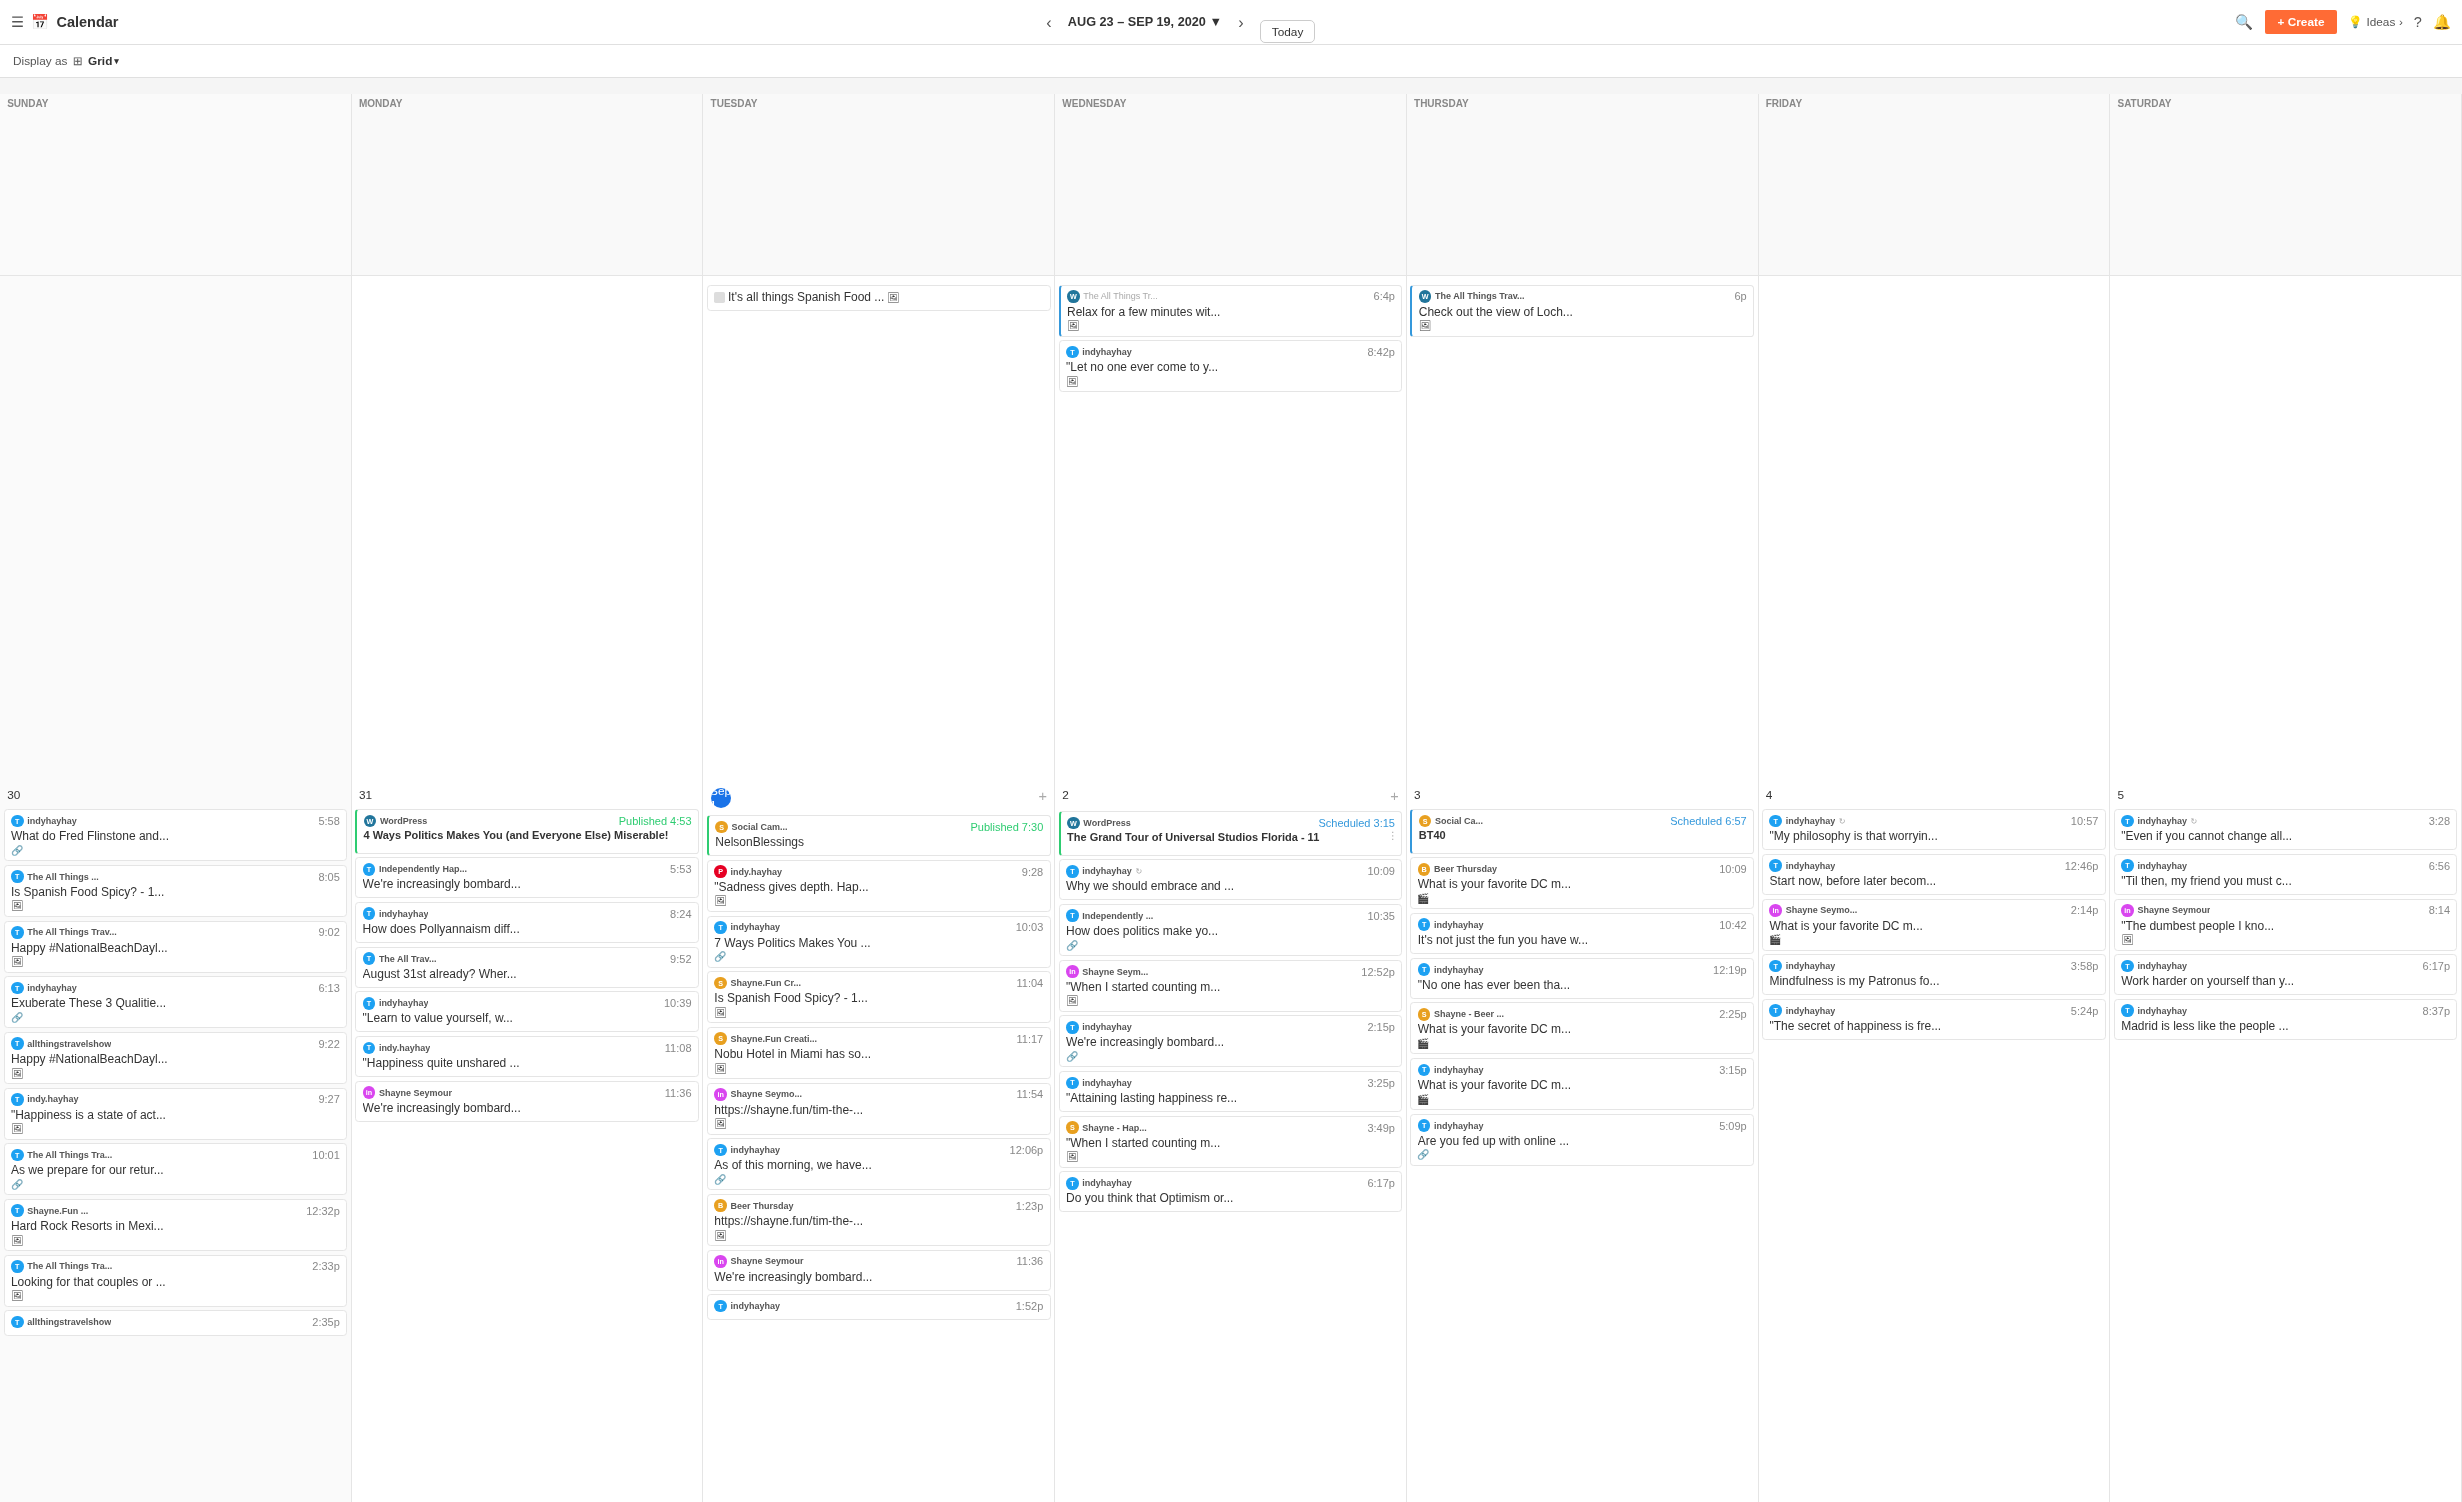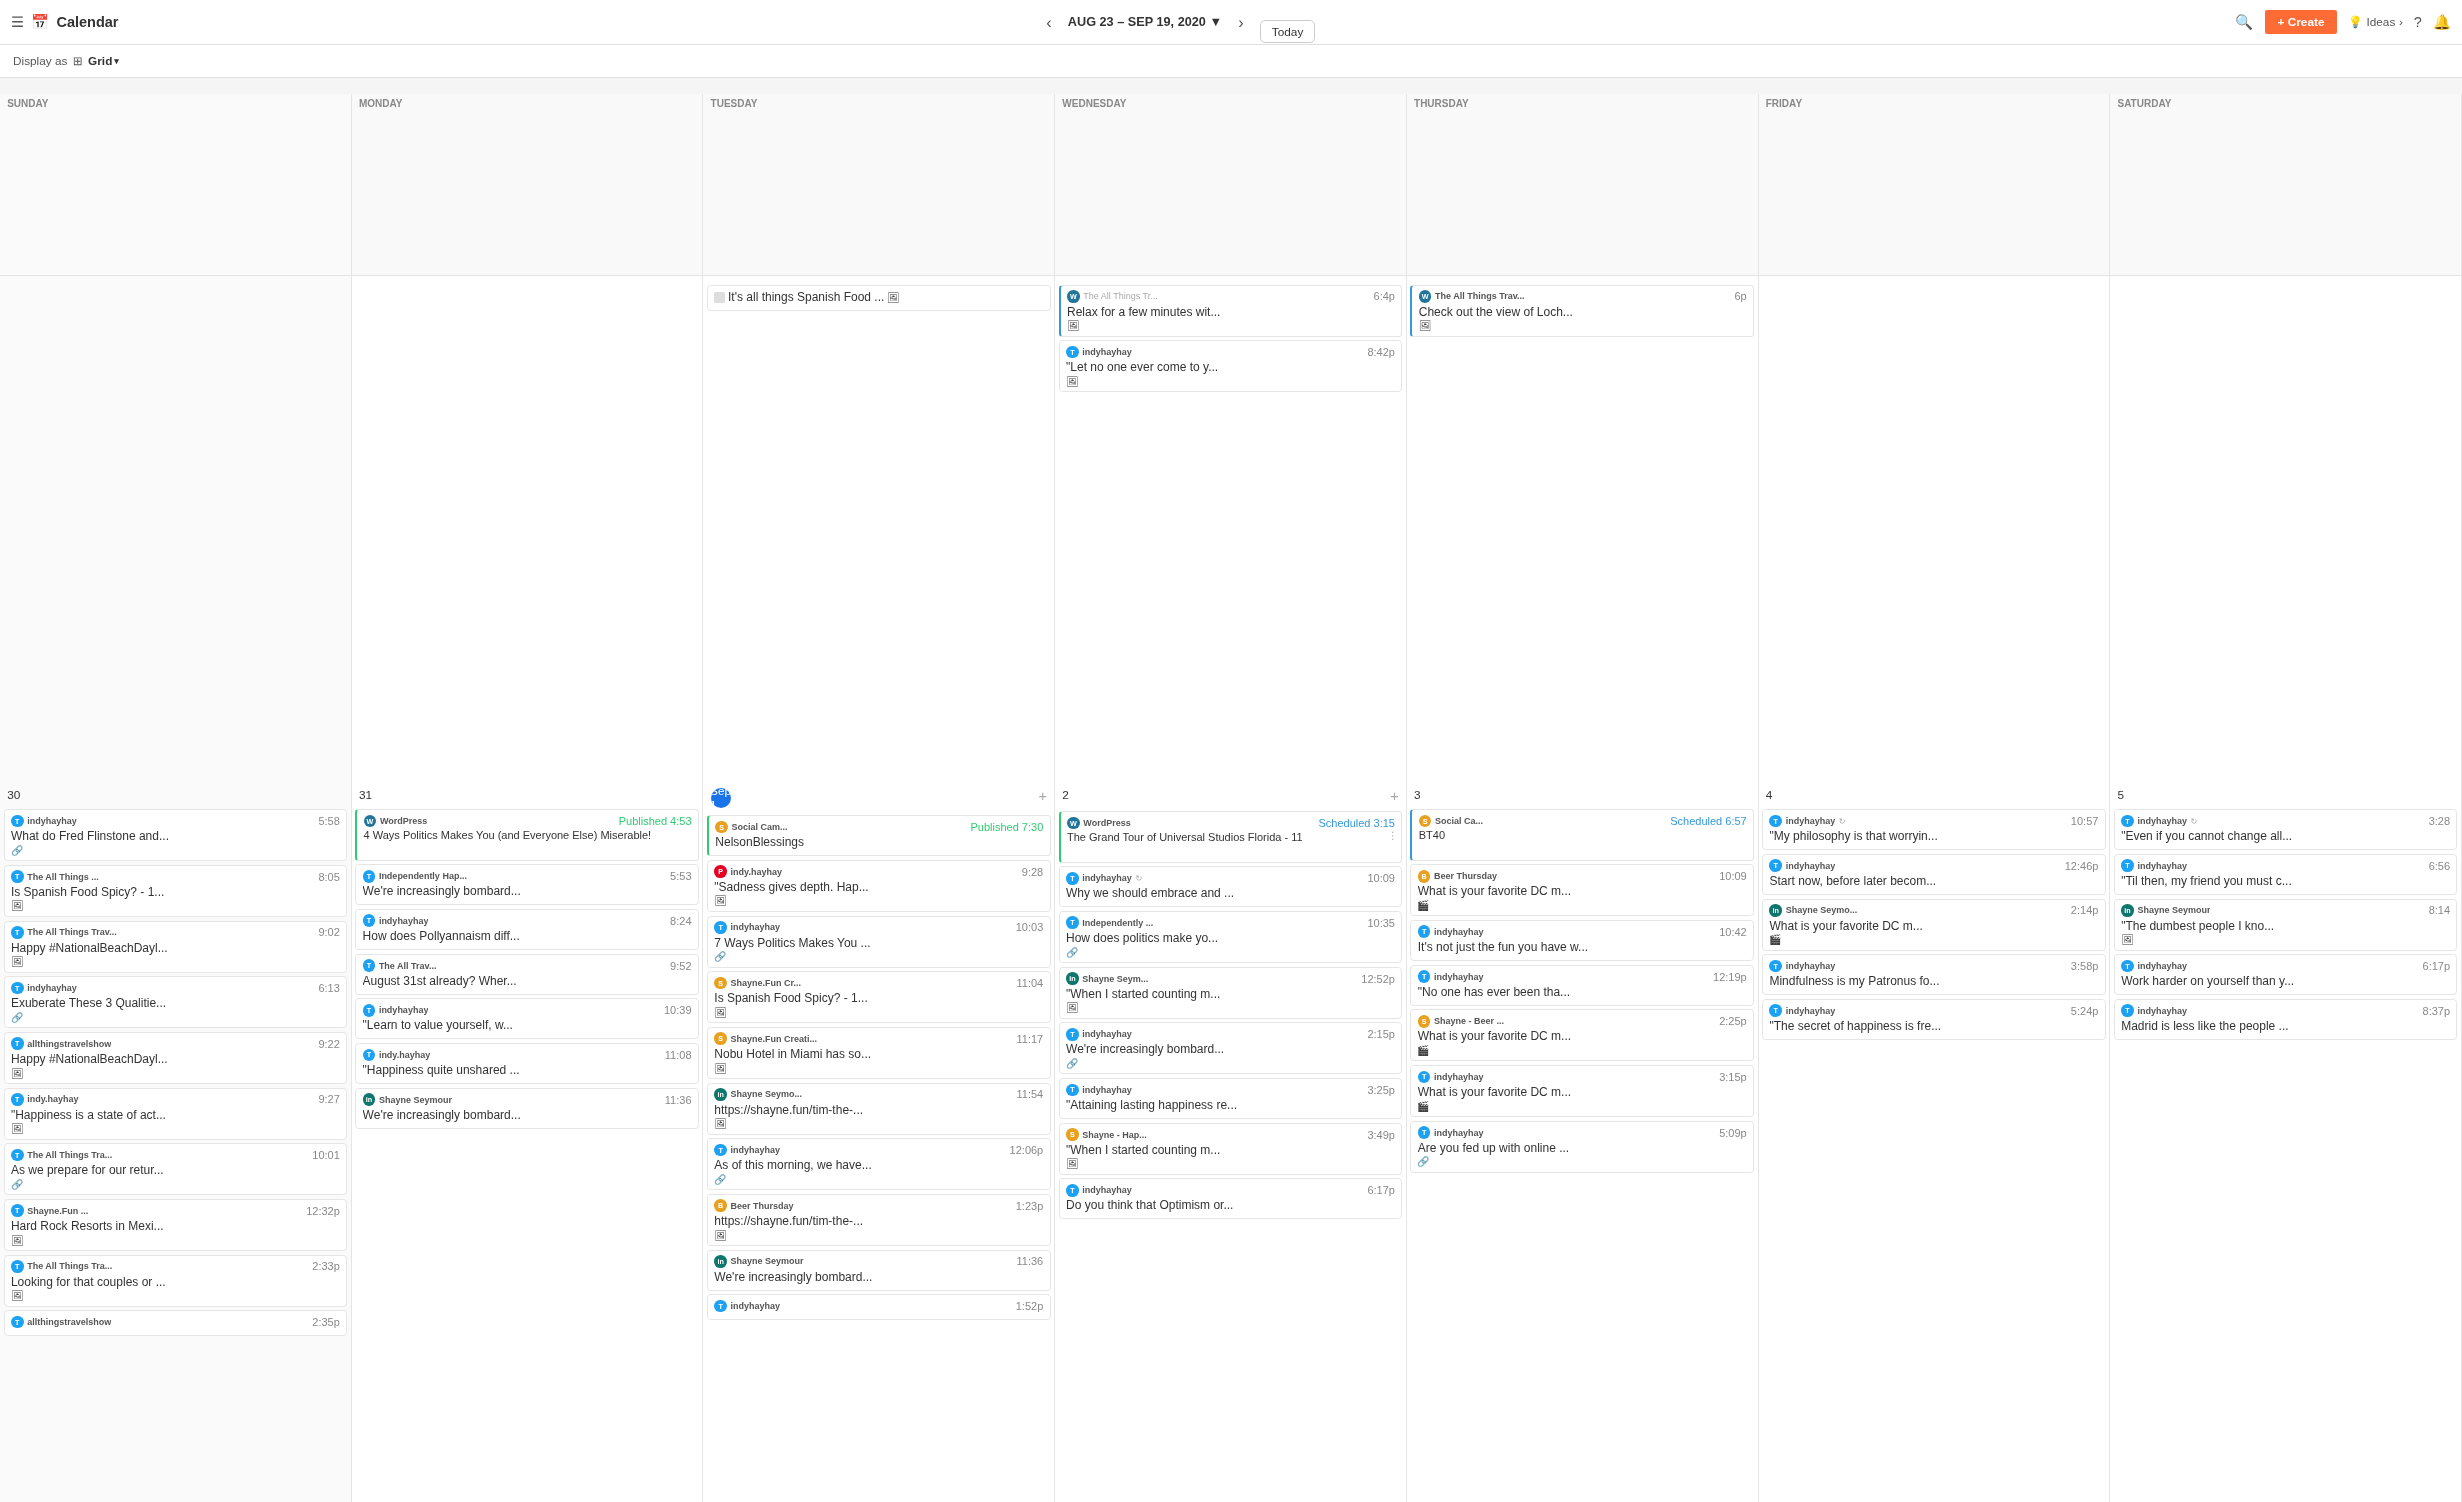--- a/index.html
+++ b/index.html
@@ -36,32 +36,32 @@
     .day-num { font-size: 11.8px; color: #333; font-weight: 400; padding: 3.6px 7.2px; display: flex; align-items: flex-start; justify-content: space-between; }
     .day-num .plus-btn { color: #aaa; font-size: 14.5px; cursor: pointer; }
     .cards-area { padding: 3.6px 3.6px; display: flex; flex-direction: column; gap: 3.6px; }
 
     
     .card { background: #fff; border: 0.9px solid #e5e5e5; border-radius: 3.6px; padding: 4.5px 6.3px; font-size: 10px; cursor: pointer; position: relative; }
     .card-header { display: flex; align-items: center; gap: 3.6px; margin-bottom: 1.8px; flex-wrap: wrap; }
     .card-platform-icon { width: 12.7px; height: 12.7px; border-radius: 50%; display: inline-flex; align-items: center; justify-content: center; font-size: 7.2px; font-weight: bold; flex-shrink: 0; }
     .wp-icon { background: #21759b; color: #fff; }
     .tw-icon { background: #1da1f2; color: #fff; }
-    .in-icon { background: #0f766e; color: #fff; }
+    .in-icon { background: #d946ef; color: #fff; }
     .pi-icon { background: #e60023; color: #fff; }
     .card-account { font-size: 9px; font-weight: 600; color: #555; white-space: nowrap; overflow: hidden; text-overflow: ellipsis; max-width: 91px; }
     .card-time { font-size: 11px; color: #888; margin-left: auto; white-space: nowrap; }
     .card-status { font-size: 9px; color: #888; }
     .card-text { font-size: 12px; color: #333; line-height: 1.3; overflow: hidden; display: -webkit-box; -webkit-line-clamp: 2; -webkit-box-orient: vertical; }
     .card-img-indicator { width: 11px; height: 11px; background: #ddd; border-radius: 1.8px; display: inline-block; }
     .status-published { color: #2ecc71; }
     .status-scheduled { color: #3498db; }
     .card-featured { border-left: 2.7px solid #3498db; }
     .card-featured-green { border-left: 2.7px solid #2ecc71; }
-    .card-title { font-size: 11px; font-weight: 400; color: #333; margin-bottom: 14px; }
+    .card-title { font-size: 11px; font-weight: 700; color: #333; margin-bottom: 7px; }
     
     
     .sunday-bg { background: #fafafa; }
     
     .sep1-highlight { background: #1a73e8; color: #fff; border-radius: 50%; width: 20px; height: 20px; display: flex; align-items: center; justify-content: center; font-size: 11.8px; }
     
     .card-row { display: flex; align-items: center; gap: 2.7px; }
     .dim { color: #aaa; }
   </style>
 </head>

